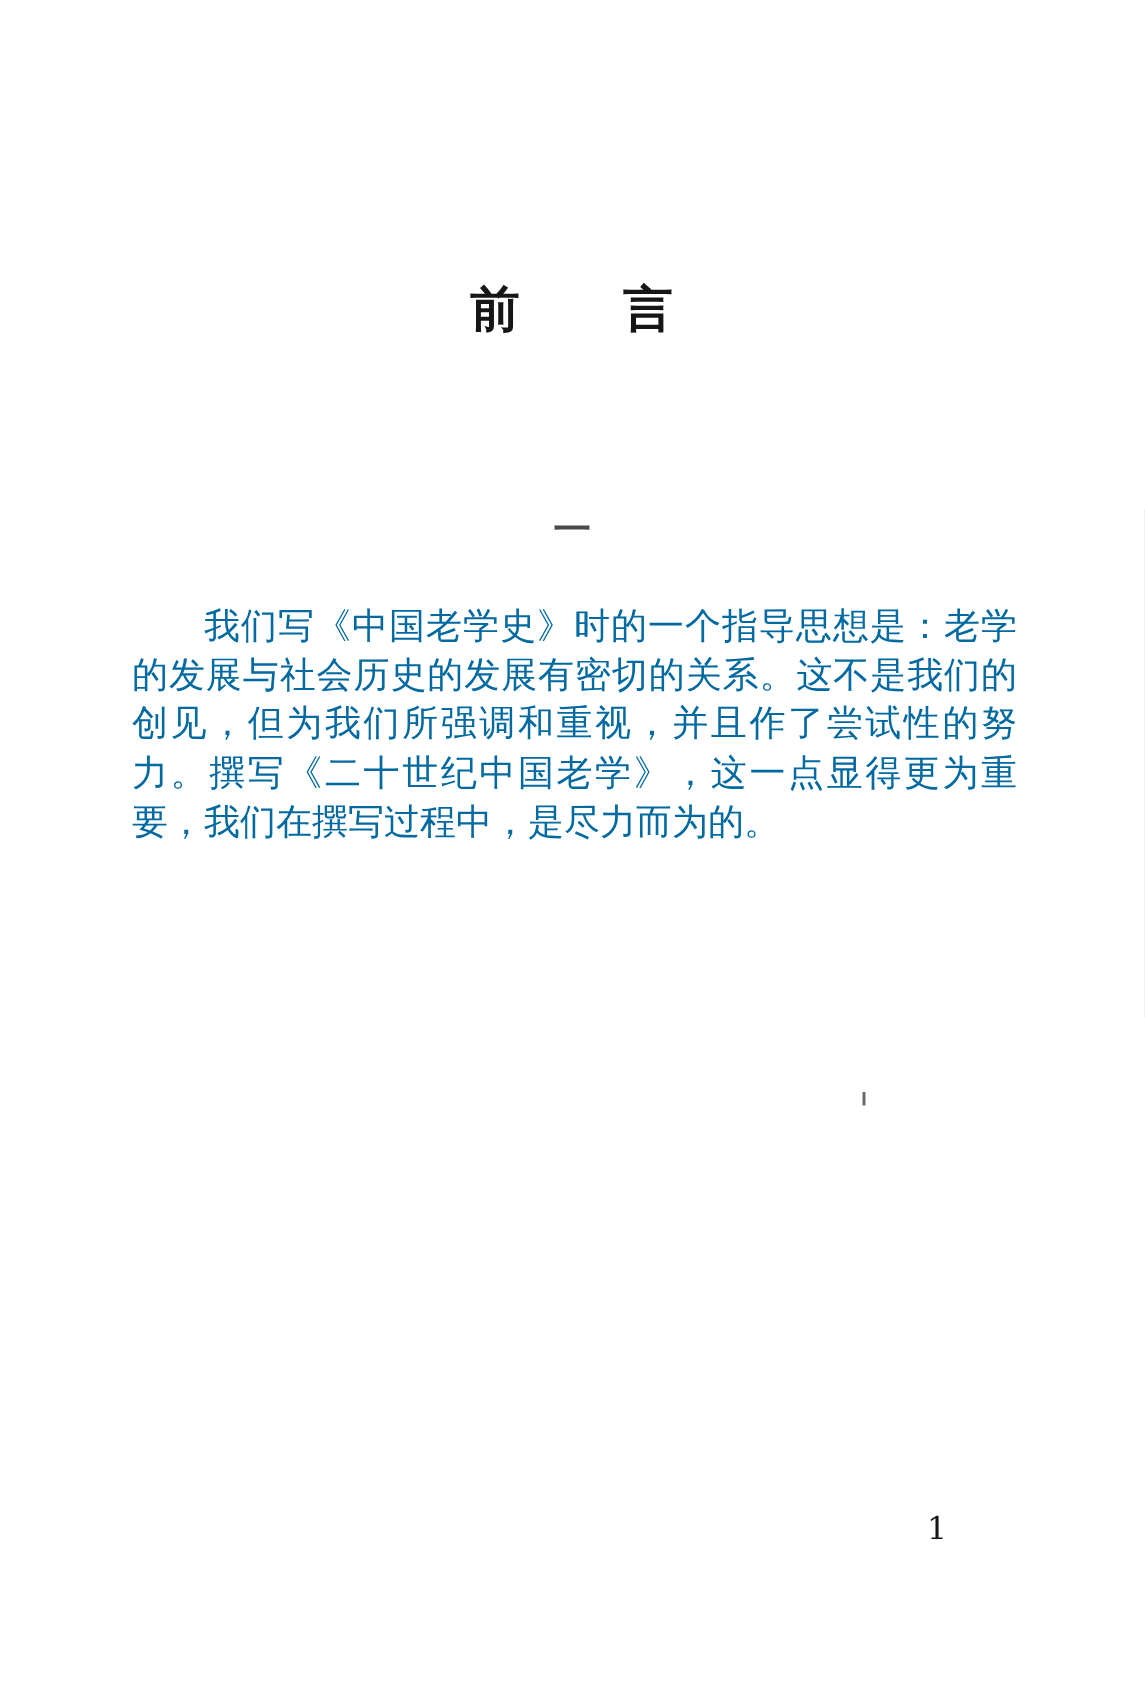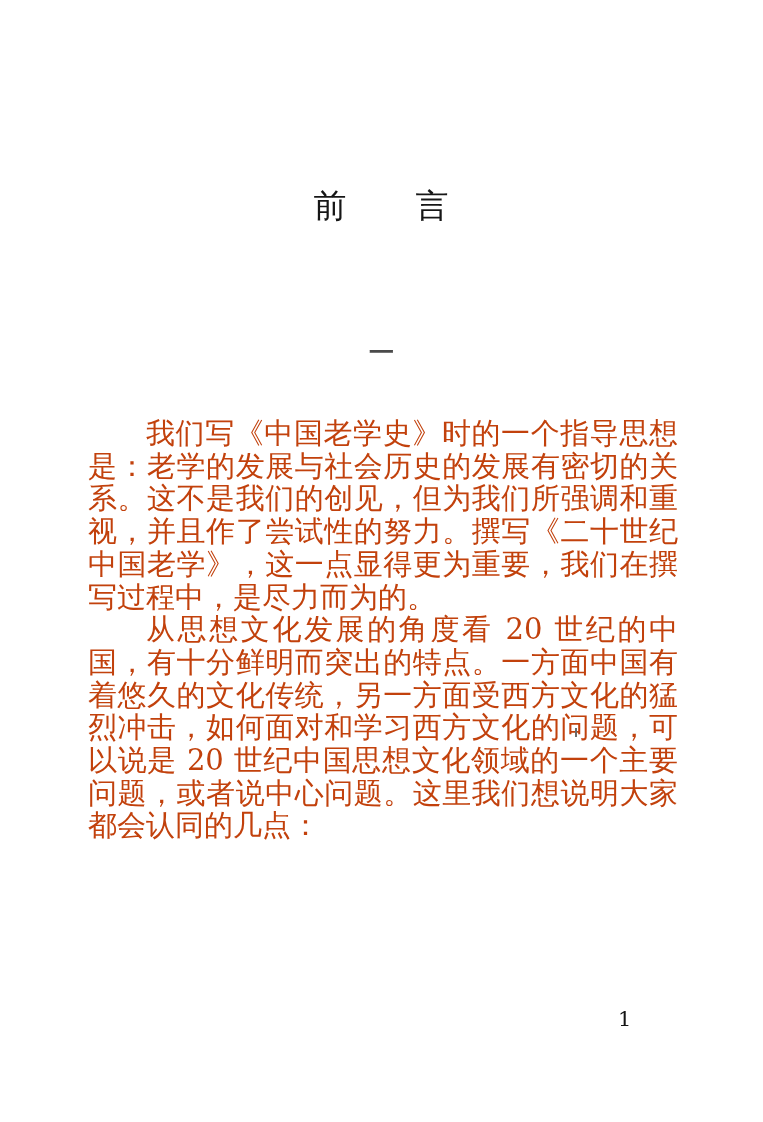--- a/index.html
+++ b/index.html
@@ -18,45 +18,45 @@
     font-family: "DejaVu Serif", "Liberation Serif", serif;
     overflow: hidden;
   }
   .title {
     position: absolute;
     top: 184px;
     left: 0;
     width: 100%;
     text-align: center;
     font-size: 33px;
-    font-weight: normal;
+    font-weight: bold;
     letter-spacing: 1px;
     color: #161616;
     white-space: pre;
   }
   .section-marker {
     position: absolute;
     top: 336px;
     left: 0;
     width: 100%;
     text-align: center;
     font-size: 25px;
     font-weight: bold;
     color: #4a4a4a;
   }
   .body-text {
     position: absolute;
-    top: 417px;
+    top: 401px;
     left: 88px;
     width: 590px;
-    font-size: 29px;
+    font-size: 24px;
     line-height: 32.7px;
     text-align: justify;
     text-justify: inter-ideograph;
-    color: #c2410c;
+    color: #0369a1;
   }
   .body-text p {
     margin: 0;
     padding: 0;
     text-indent: 2em;
   }
   .page-number {
     position: absolute;
     top: 1007px;
     left: 618px;
@@ -76,20 +76,19 @@
 <body>
 
 <div class="page">
 
   <div class="title">前　　言</div>
 
   <div class="section-marker">一</div>
 
   <div class="body-text">
     <p>我们写《中国老学史》时的一个指导思想是：老学的发展与社会历史的发展有密切的关系。这不是我们的创见，但为我们所强调和重视，并且作了尝试性的努力。撰写《二十世纪中国老学》，这一点显得更为重要，我们在撰写过程中，是尽力而为的。</p>
-    <p>从思想文化发展的角度看 20 世纪的中国，有十分鲜明而突出的特点。一方面中国有着悠久的文化传统，另一方面受西方文化的猛烈冲击，如何面对和学习西方文化的问题，可以说是 20 世纪中国思想文化领域的一个主要问题，或者说中心问题。这里我们想说明大家都会认同的几点：</p>
   </div>
 
   <div class="scan-artifact"></div>
 
   <div class="page-number">1</div>
 
 </div>
 
 </body></html>

